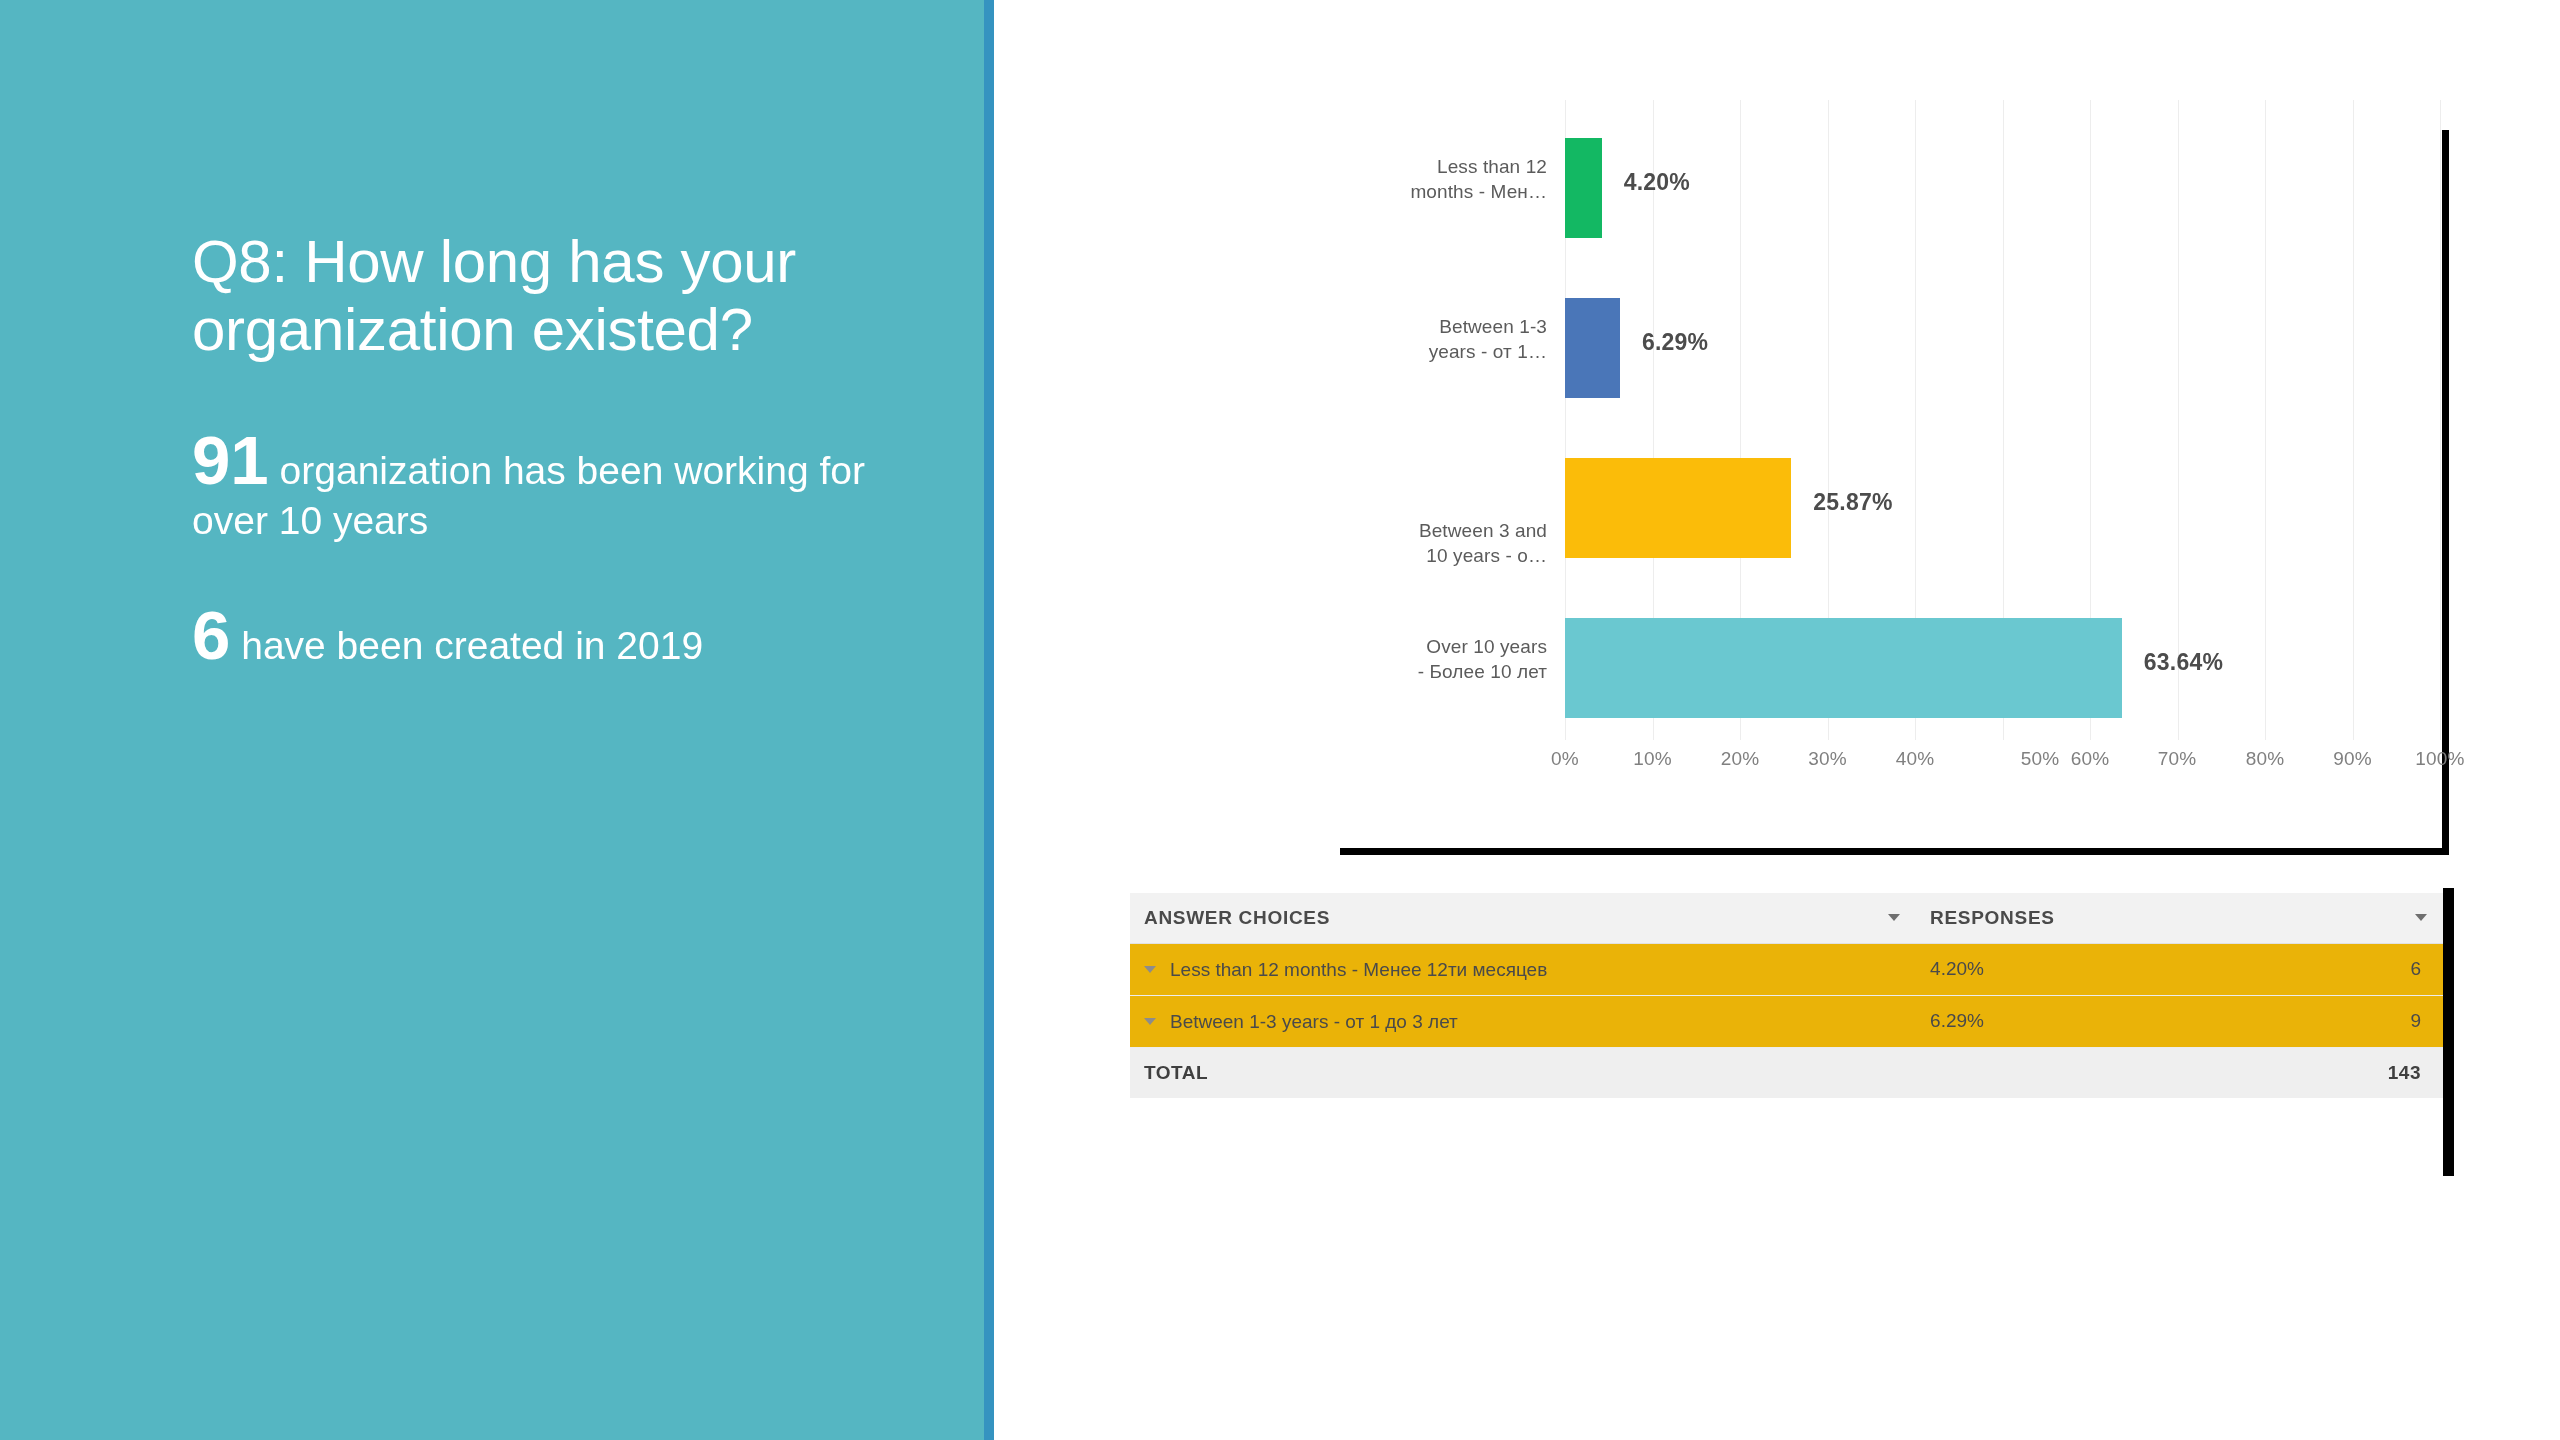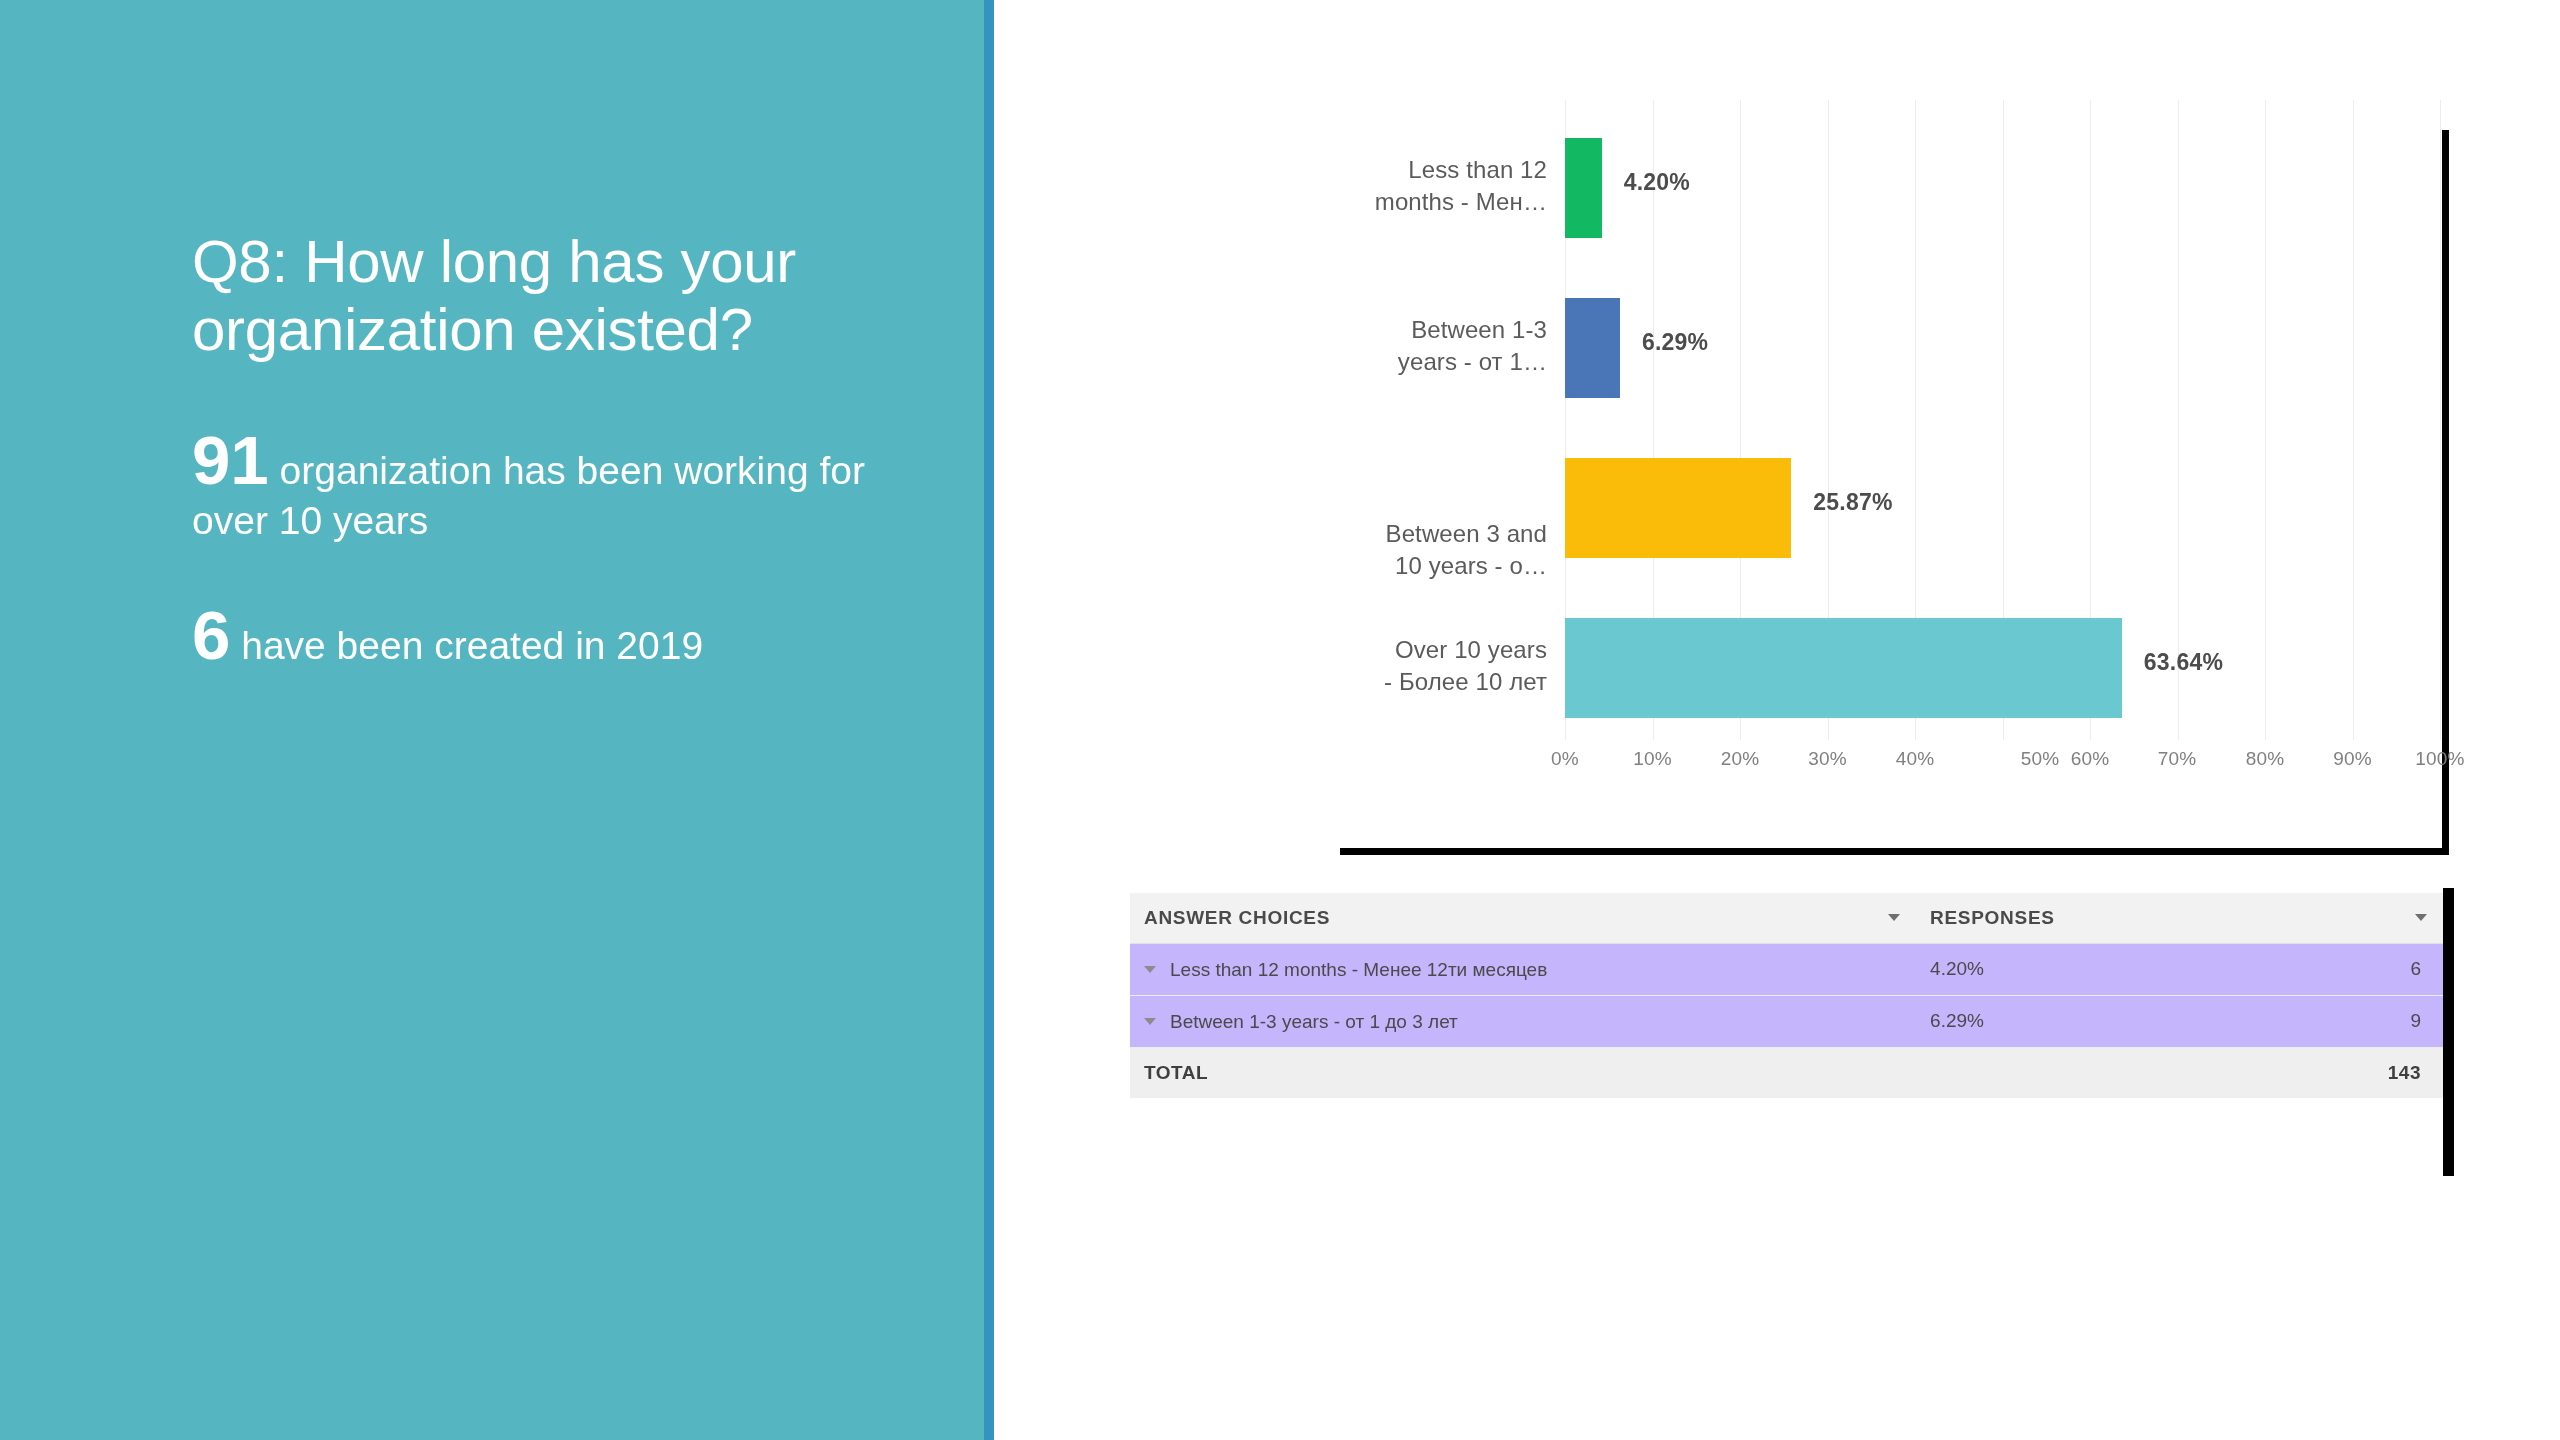--- a/index.html
+++ b/index.html
@@ -138,21 +138,21 @@
     font-weight: 700;
     color: #4c4c4c;
     white-space: nowrap;
     letter-spacing: 0.2px;
   }
   .cat-label {
     position: absolute;
     right: 18px;
     width: 200px;
     text-align: right;
-    font-size: 24px;
+    font-size: 19px;
     line-height: 1.32;
     color: #5b5b5b;
     letter-spacing: 0.1px;
   }
   #x-axis {
     position: absolute;
     left: 225px;
     top: 648px;
     width: 875px;
     height: 36px;
@@ -168,21 +168,21 @@
   }
 
   
   #answer-table {
     position: absolute;
     left: 1130px;
     top: 893px;
     width: 1313px;
     border-collapse: collapse;
     font-size: 19px;
-    background: #c4b5fd;
+    background: #eab308;
   }
   #table-right-rule {
     position: absolute;
     left: 2443px;
     top: 888px;
     width: 11px;
     height: 288px;
     background: #000000;
   }
   #answer-table th {

